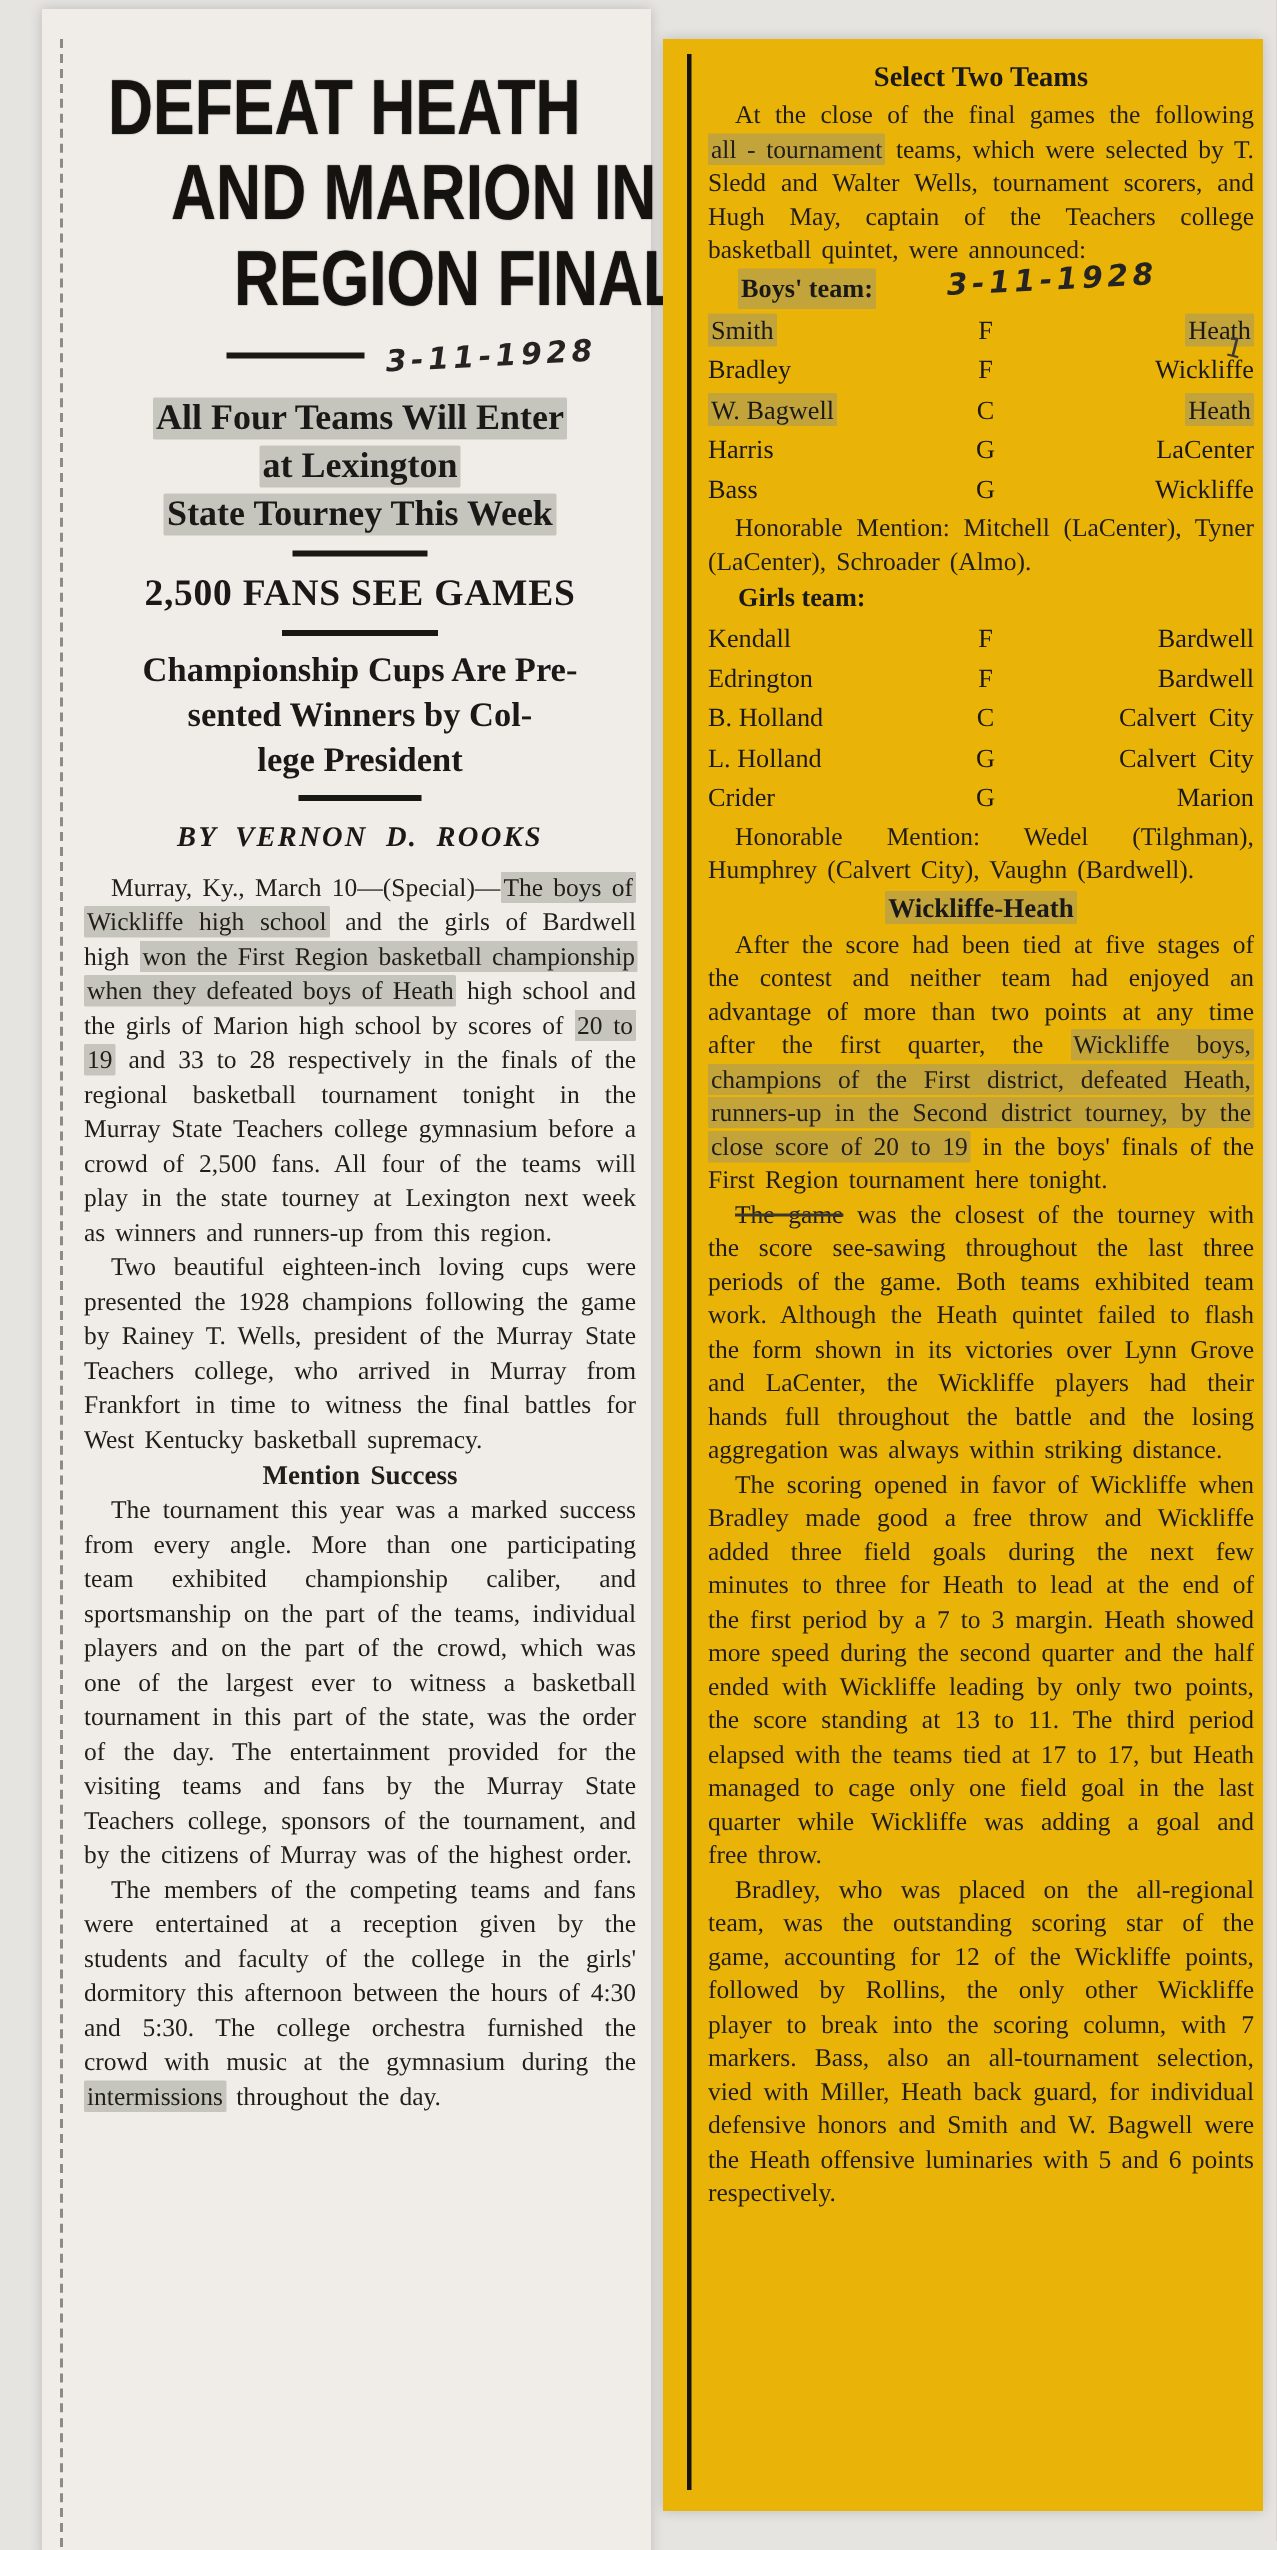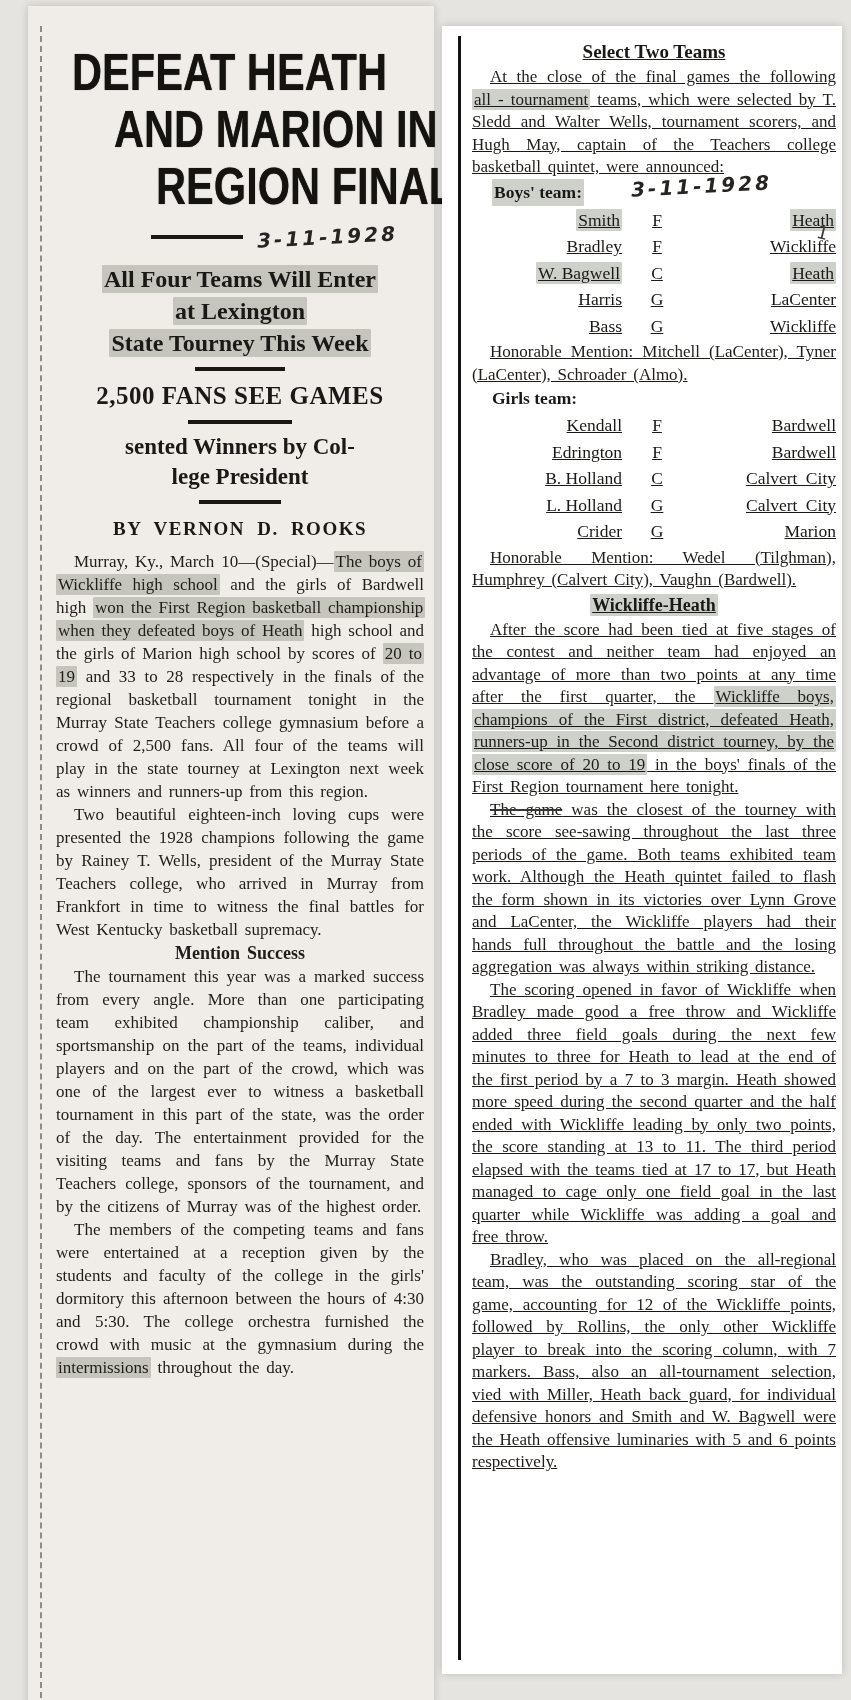--- a/index.html
+++ b/index.html
@@ -4,21 +4,21 @@
 <style>
   html,body{margin:0;padding:0;background:#cfccc8;}
   .canvas{
     position:relative;width:851px;height:1700px;overflow:hidden;
     background:#e6e4e0;
     font-family:"Liberation Serif", serif;color:#1b1917;
   }
   
   .clip{position:absolute;background:#f0ede8;box-shadow:0 0 8px rgba(0,0,0,.18);}
   .clip-left{left:28px;top:6px;width:398px;height:1694px;padding:4px;}
-  .clip-right{left:442px;top:26px;width:400px;height:1648px;background:#ffffff;text-decoration:underline;}
+  .clip-right{left:442px;top:26px;width:400px;height:1648px;background:#eab308;}
   .torn-line{position:absolute;left:12px;top:20px;bottom:0;width:0;border-left:2px dashed rgba(60,58,55,.55);}
   .col-rule{position:absolute;left:16px;top:10px;bottom:14px;width:3px;background:#15130f;}
   
   .body-text{font-size:17px;line-height:23px;text-align:justify;word-spacing:2.5px;color:#201d1a;}
   .para{text-indent:18px;margin:0;}
   .hl{background:rgba(139,143,128,.42);-webkit-box-decoration-break:clone;box-decoration-break:clone;padding:1px 2px;border-radius:1px;}
   .strike{text-decoration:line-through;text-decoration-thickness:2px;text-decoration-color:#3a3733;}
   .handwritten{font-family:"DejaVu Sans", sans-serif;font-style:italic;font-weight:600;font-size:20px;letter-spacing:3px;color:#262422;transform:rotate(-3deg);display:inline-block;}
   .rule{height:4px;background:#191713;margin:8px auto;}
   
@@ -26,33 +26,33 @@
   .headline{font-family:"Liberation Sans", sans-serif;font-weight:bold;color:#151310;}
   .headline .hline{display:block;font-size:52px;line-height:57px;white-space:nowrap;transform:scaleX(.80);transform-origin:0 50%;text-shadow:0 0 1px rgba(25,22,18,.8);}
   .hline.l1{margin-left:16px;}
   .hline.l2{margin-left:58px;}
   .hline.l3{margin-left:100px;}
   .dateline{display:flex;align-items:center;justify-content:center;gap:14px;margin:10px 0 14px 70px;}
   .dateline .dash{width:92px;height:4px;background:#1a1814;}
   .deck1{font-weight:bold;font-size:24px;line-height:32px;text-align:center;}
   .deck2{font-weight:bold;font-size:25px;line-height:33px;text-align:center;letter-spacing:.5px;}
   .deck3{font-weight:bold;font-size:23px;line-height:30px;text-align:center;}
-  .byline{font-weight:bold;font-size:19px;letter-spacing:1.5px;text-align:center;margin:14px 0 10px 0;word-spacing:6px;}
+  .byline{font-weight:bold;font-size:19px;letter-spacing:1.5px;text-align:center;margin:14px 0 10px 0;word-spacing:6px;font-style:italic;}
   .subhead-block{margin:6px 0;}
   .inline-heading{font-weight:bold;text-align:center;font-size:18px;line-height:24px;}
   
   .right-inner{position:relative;padding:14px 6px 0 30px;}
   .rc-heading{font-weight:bold;font-size:19px;line-height:24px;text-align:center;margin-bottom:2px;}
   .rc-body{font-size:17px;line-height:22.5px;}
   .announce-date{position:absolute;right:70px;top:148px;}
   .pen-mark{position:absolute;right:14px;top:196px;font-family:"DejaVu Sans",sans-serif;font-size:18px;color:#3b3835;transform:rotate(14deg);}
   .team-label{font-weight:bold;font-size:17.5px;line-height:25px;margin-left:20px;display:inline-block;}
   .team-table{margin:1px 0 2px 0;}
   .team-row{display:flex;align-items:baseline;font-size:17.5px;line-height:26.5px;}
-  .tname{width:150px;text-align:right;}
+  .tname{width:150px;}
   .tpos{width:70px;text-align:center;}
   .tschool{flex:1;text-align:right;word-spacing:4px;}
   .hm{margin:0;}
   .rc-subheading{font-weight:bold;font-size:18px;line-height:25px;text-align:center;margin:1px 0;}
 </style>
 </head>
 <body>
 
 <div class="canvas">
 
@@ -79,20 +79,21 @@
 
       <div class="rule" style="width:90px"></div>
 
       <div class="deck2 subhead-block">
         <div>2,500 FANS SEE GAMES</div>
       </div>
 
       <div class="rule" style="width:104px"></div>
 
       <div class="deck3 subhead-block">
+        <div>Championship Cups Are Pre-</div>
         <div>sented Winners by Col-</div>
         <div>lege President</div>
       </div>
 
       <div class="rule" style="width:82px"></div>
 
       <div class="byline">BY VERNON D. ROOKS</div>
 
       <div class="body-text">
         <p class="para"><span>Murray, Ky., March 10—(Special)—</span><span class="hl">The boys of Wickliffe high school</span><span> and the girls of Bardwell high </span><span class="hl">won the First Region basketball championship when they defeated boys of Heath</span><span> high school and the girls of Marion high school by scores of </span><span class="hl">20 to 19</span><span> and 33 to 28 respectively in the finals of the regional basketball tournament tonight in the Murray State Teachers college gymnasium before a crowd of 2,500 fans. All four of the teams will play in the state tourney at Lexington next week as winners and runners-up from this region.</span></p>

